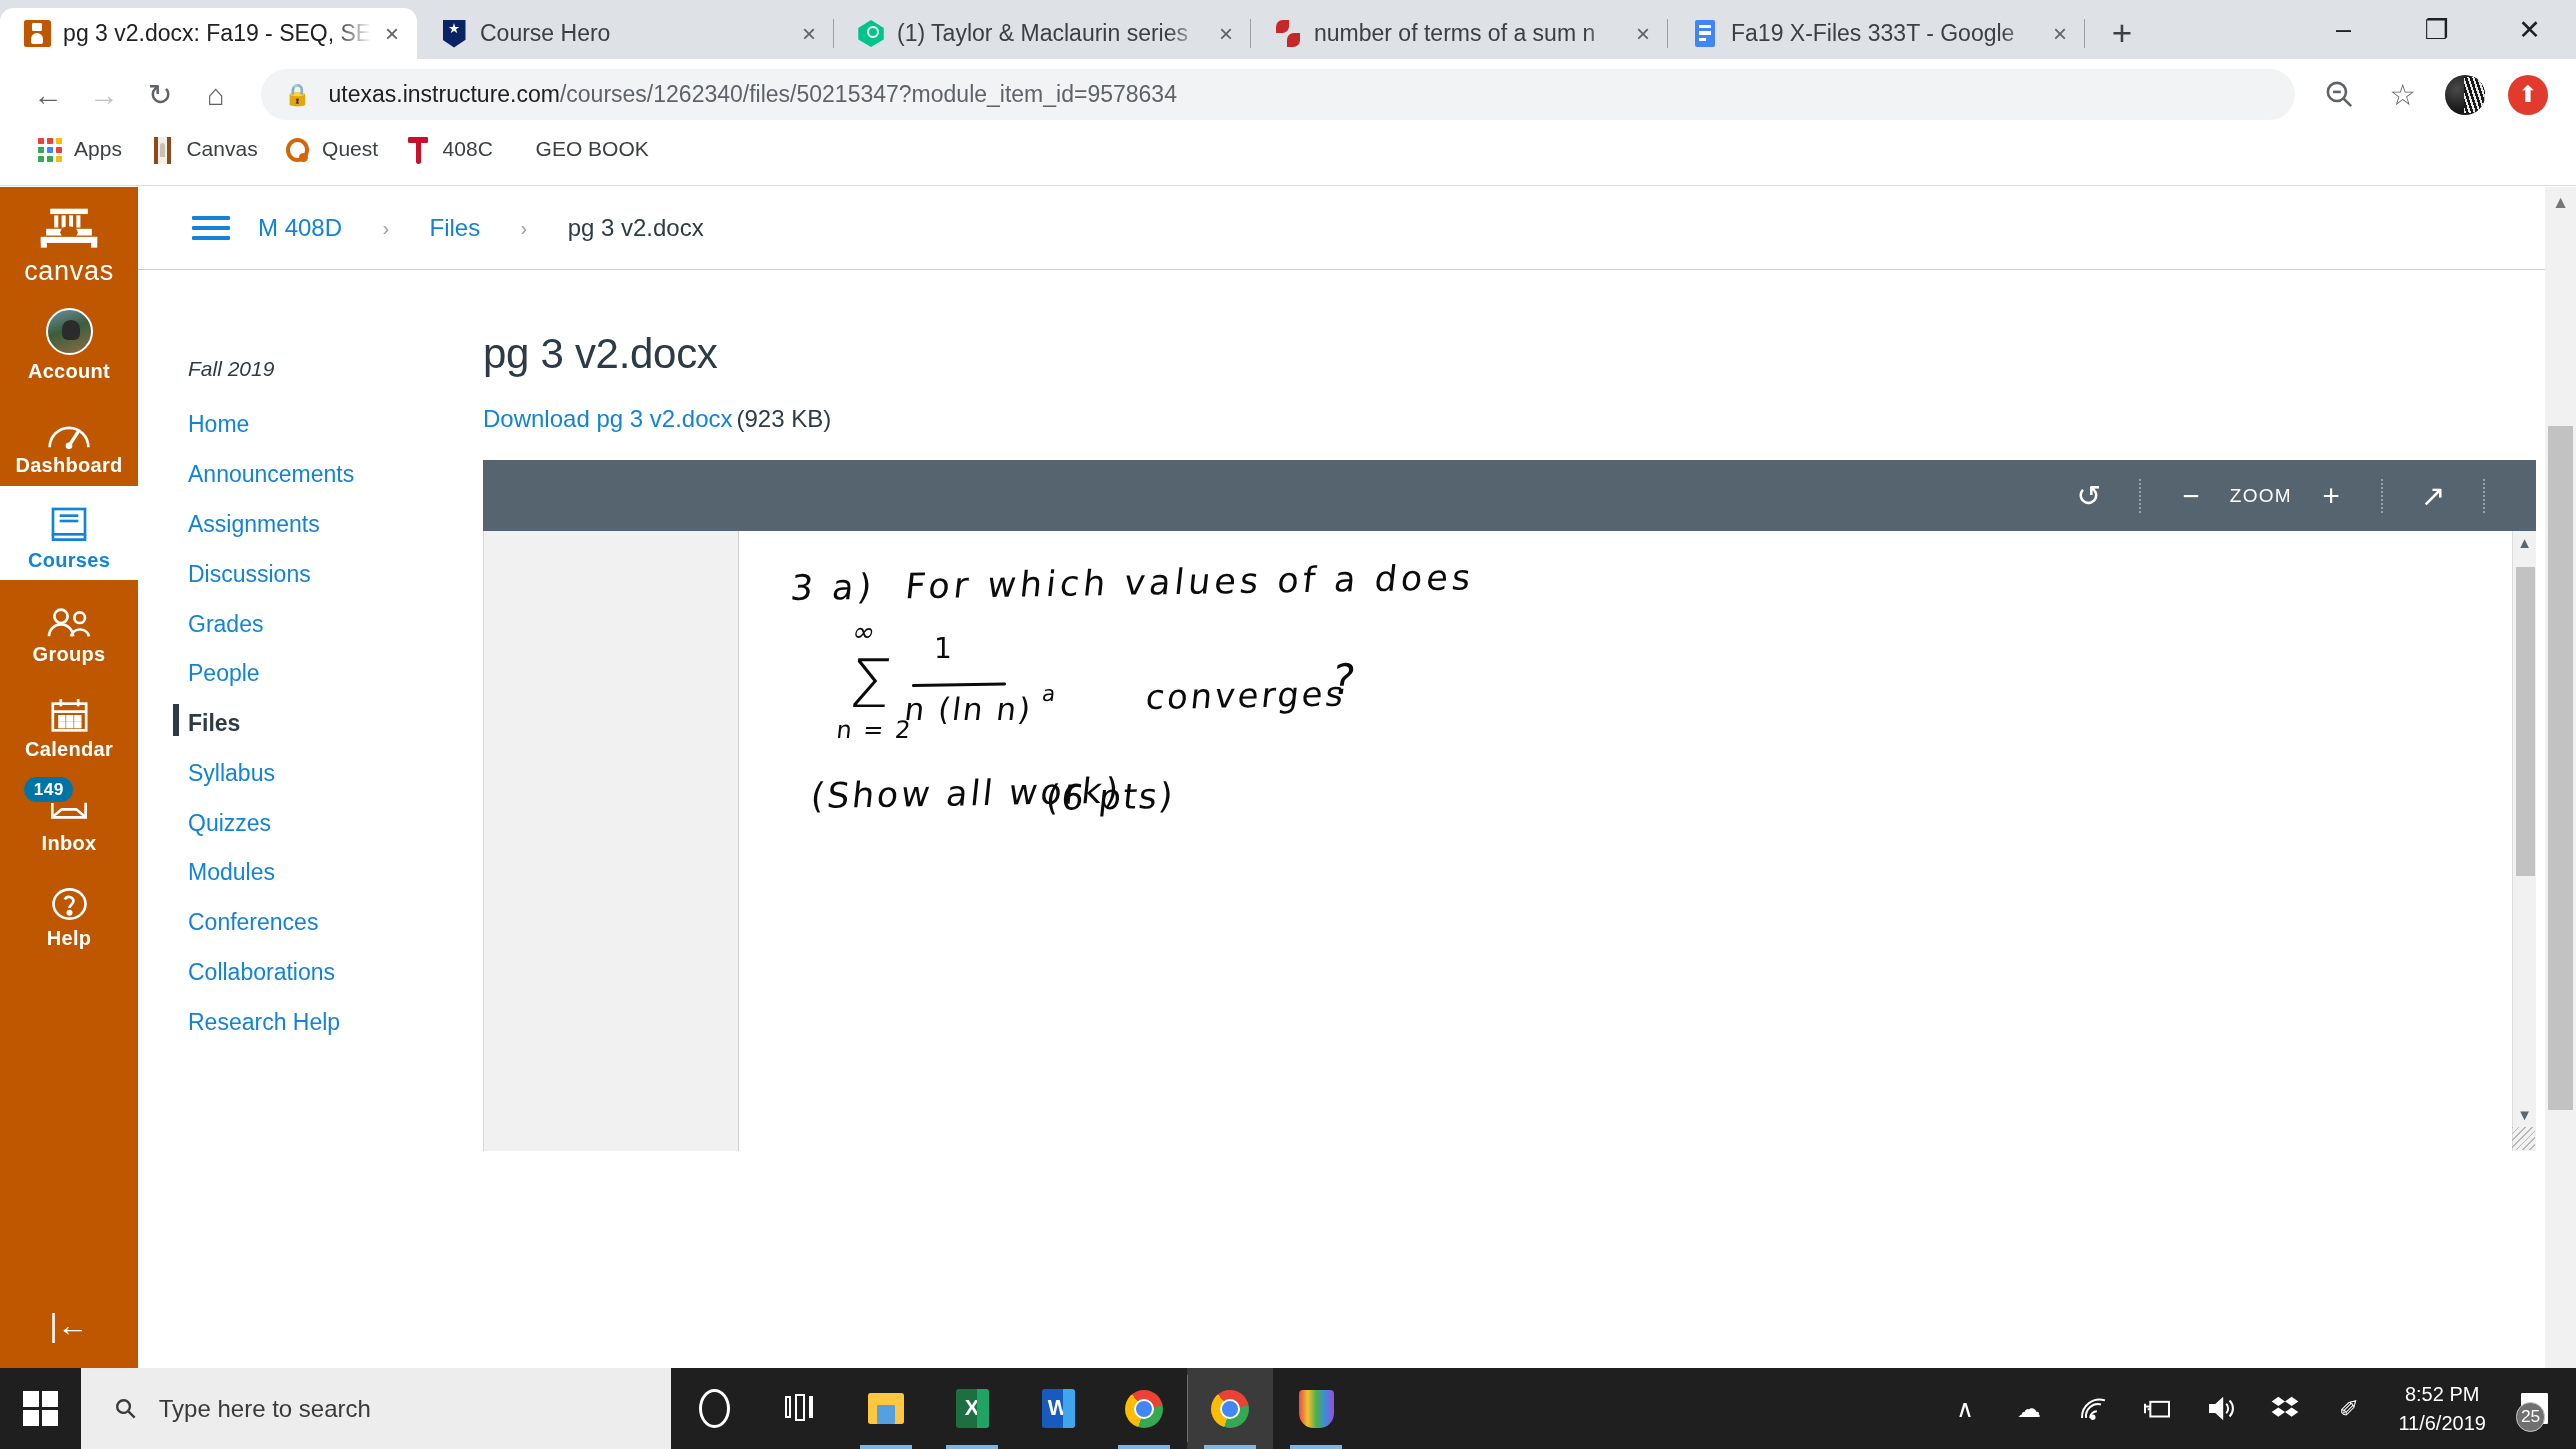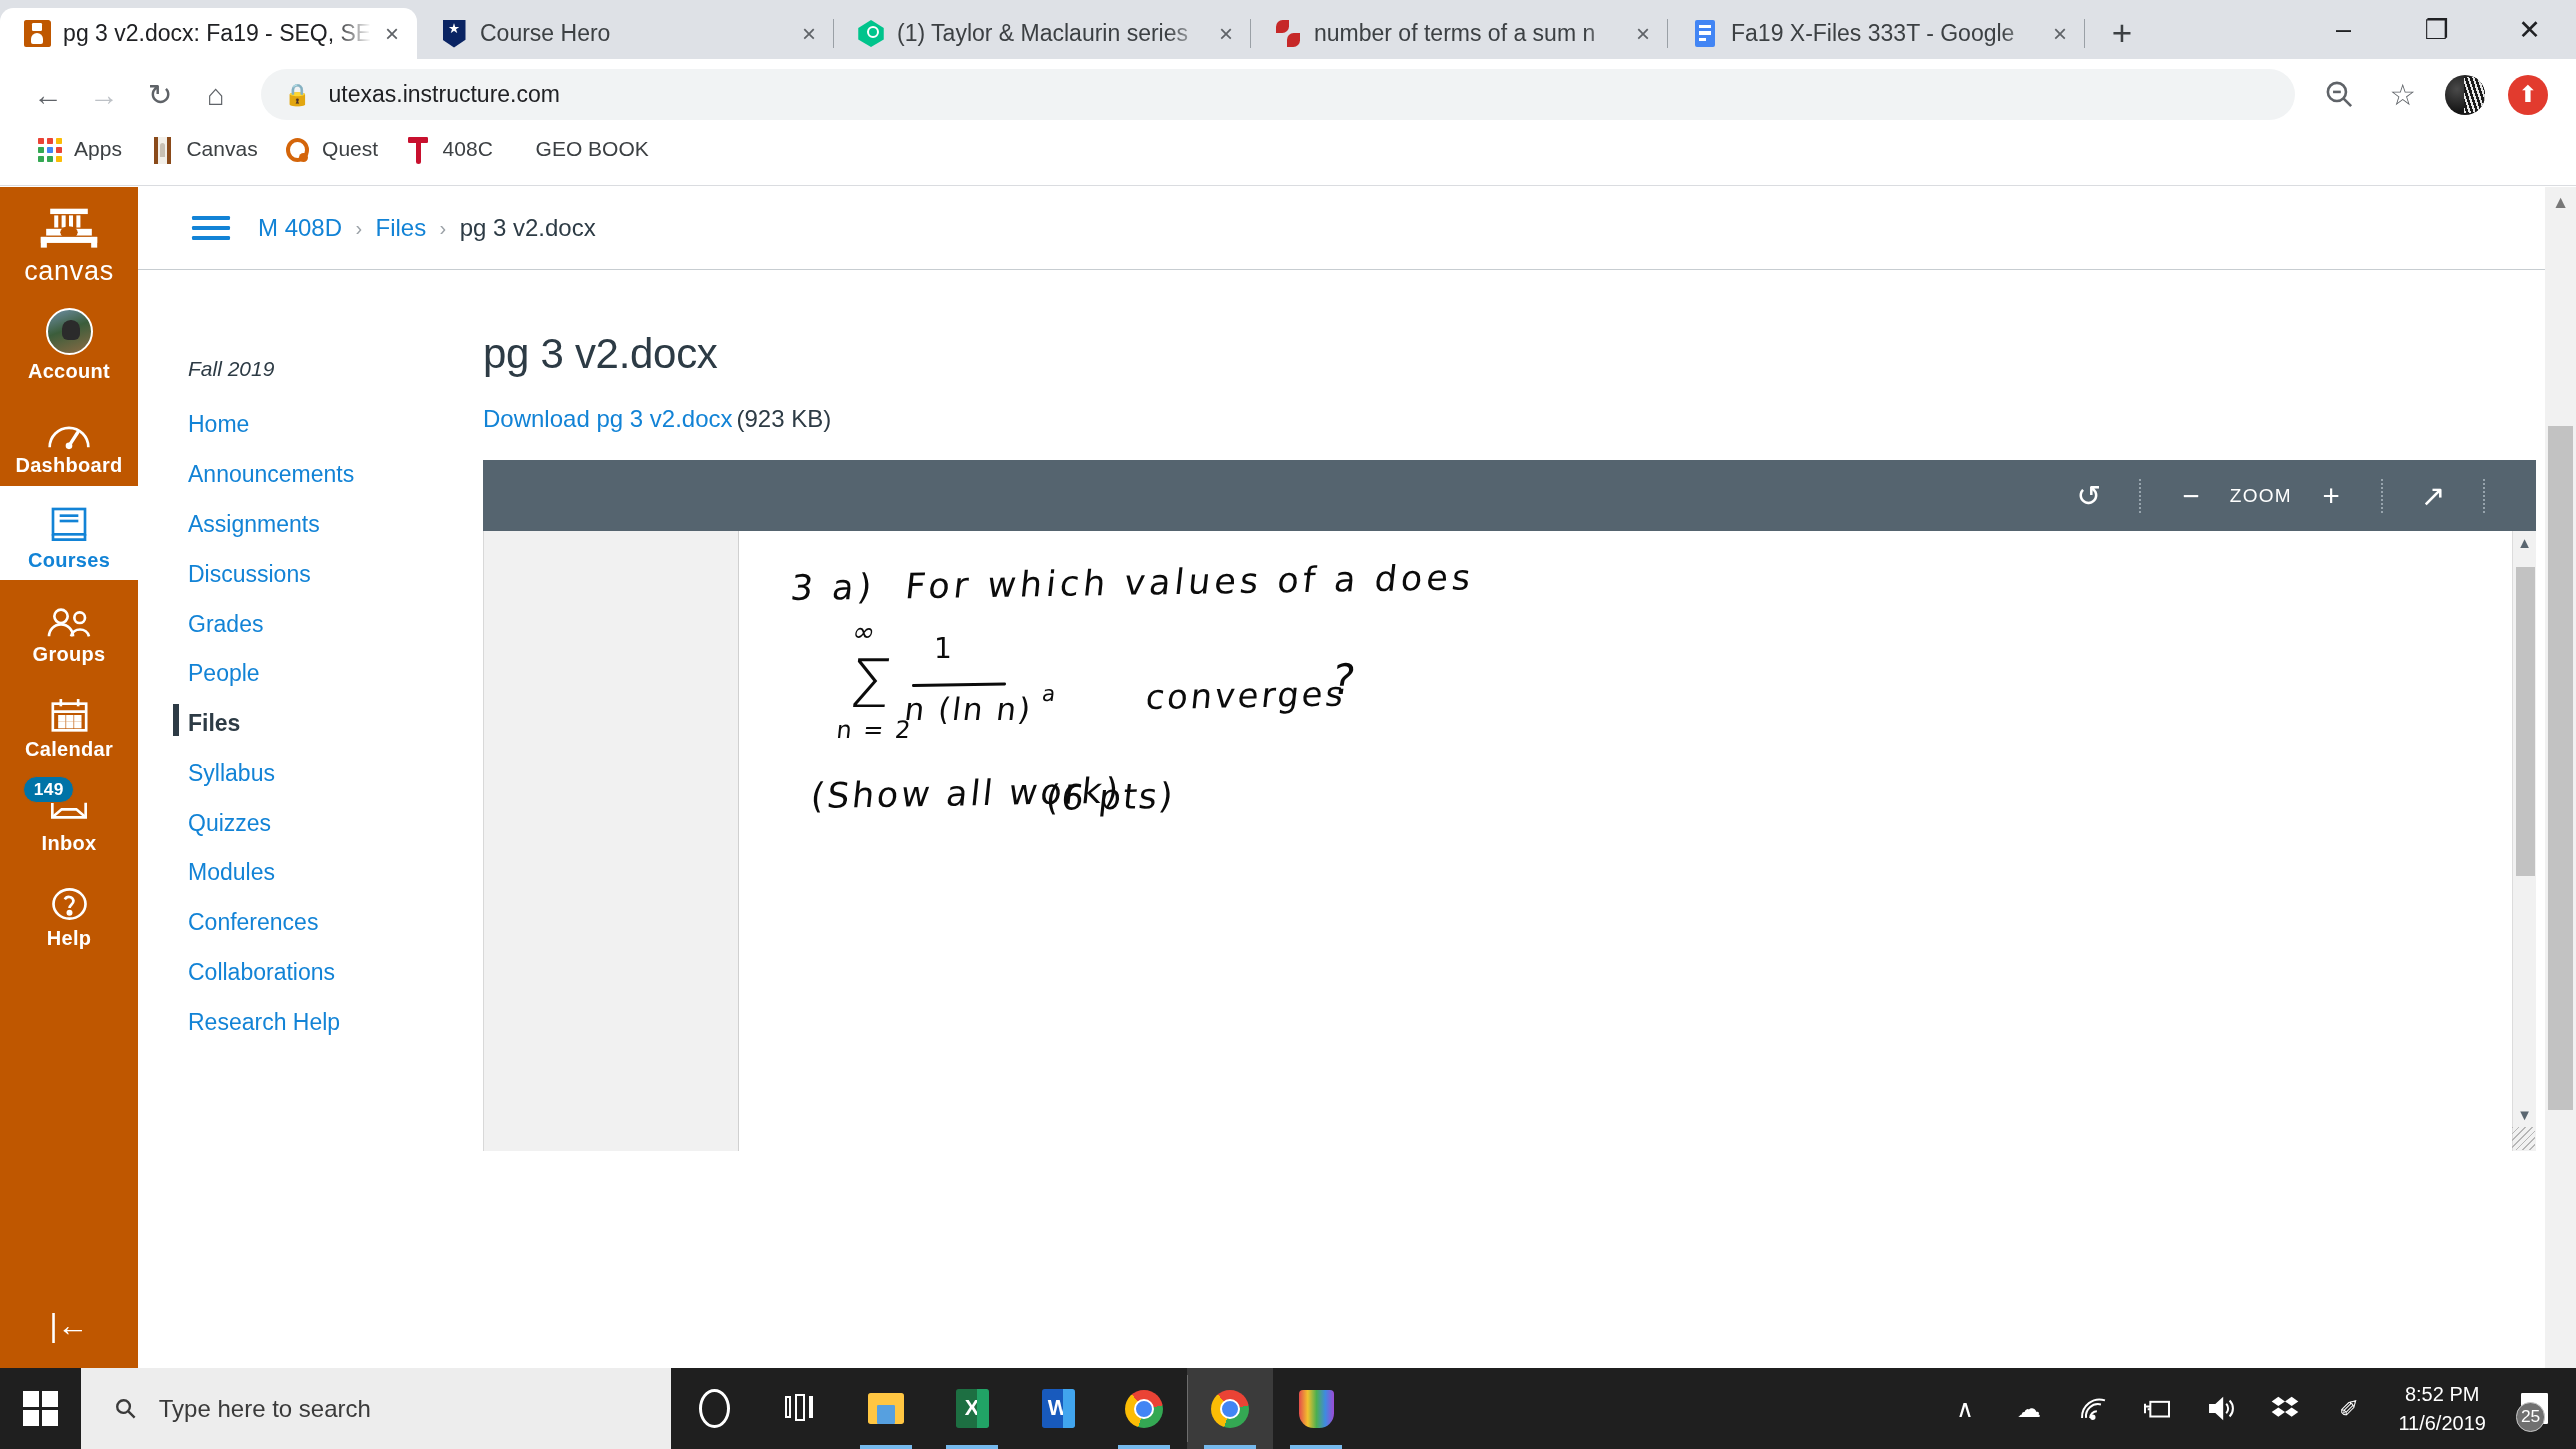--- a/index.html
+++ b/index.html
@@ -174,21 +174,21 @@
   .gnav-collapse { margin-top: auto; margin-bottom: 24px; font-size: 31px; }
 
   
   .crumbbar {
     position: absolute; top: 187px; left: 138px; width: 2438px; height: 83px;
     background: #fff; display: flex; align-items: center; padding-left: 54px;
     border-bottom: 1.3px solid #c7cdd1;
   }
   .hamburger { width: 38px; display:flex; flex-direction: column; gap: 6px; margin-right: 28px; }
   .hamburger i { display:block; height: 4px; background: #1283d6; border-radius: 1.3px; }
-  .crumbs { display: flex; align-items: center; font-size: 24px; }
+  .crumbs { display: flex; align-items: center; font-size: 24px; gap: 27px; }
   .crumb-link { color: #1283d6; }
   .crumb-sep { color: #9aa0a6; margin: 0 13.4px; font-size: 20px; }
   .crumb-cur { color: #2d3b45; }
 
   
   .cnav {
     position: absolute; top: 270px; left: 138px; width: 282px; height: 1097px;
     background: #fff; padding: 87px 0 0 50px;
   }
   .term { font-size: 21px; font-style: italic; color: #2d3b45; margin-bottom: 19px; }
@@ -389,20 +389,21 @@
 
 <div class="toolbar">
   <div class="navbtn">←</div>
   <div class="navbtn disabled">→</div>
   <div class="navbtn">↻</div>
   <div class="navbtn">⌂</div>
 
   <div class="omnibox">
     <span class="lock">🔒</span>
     <span class="url-host">utexas.instructure.com</span>
+    <span class="url-rest">/courses/1262340/files/50215347?module_item_id=9578634</span>
   </div>
 
   <div class="tb-right">
     <div class="navbtn">
       <svg width="31" height="31" viewBox="0 0 24 24" fill="none" stroke="#5f6368" stroke-width="2">
         <circle cx="10" cy="10" r="7"></circle>
           <line x1="7" y1="10" x2="13" y2="10"></line>
           <line x1="15" y1="15" x2="21" y2="21"></line>
       </svg>
     </div>

